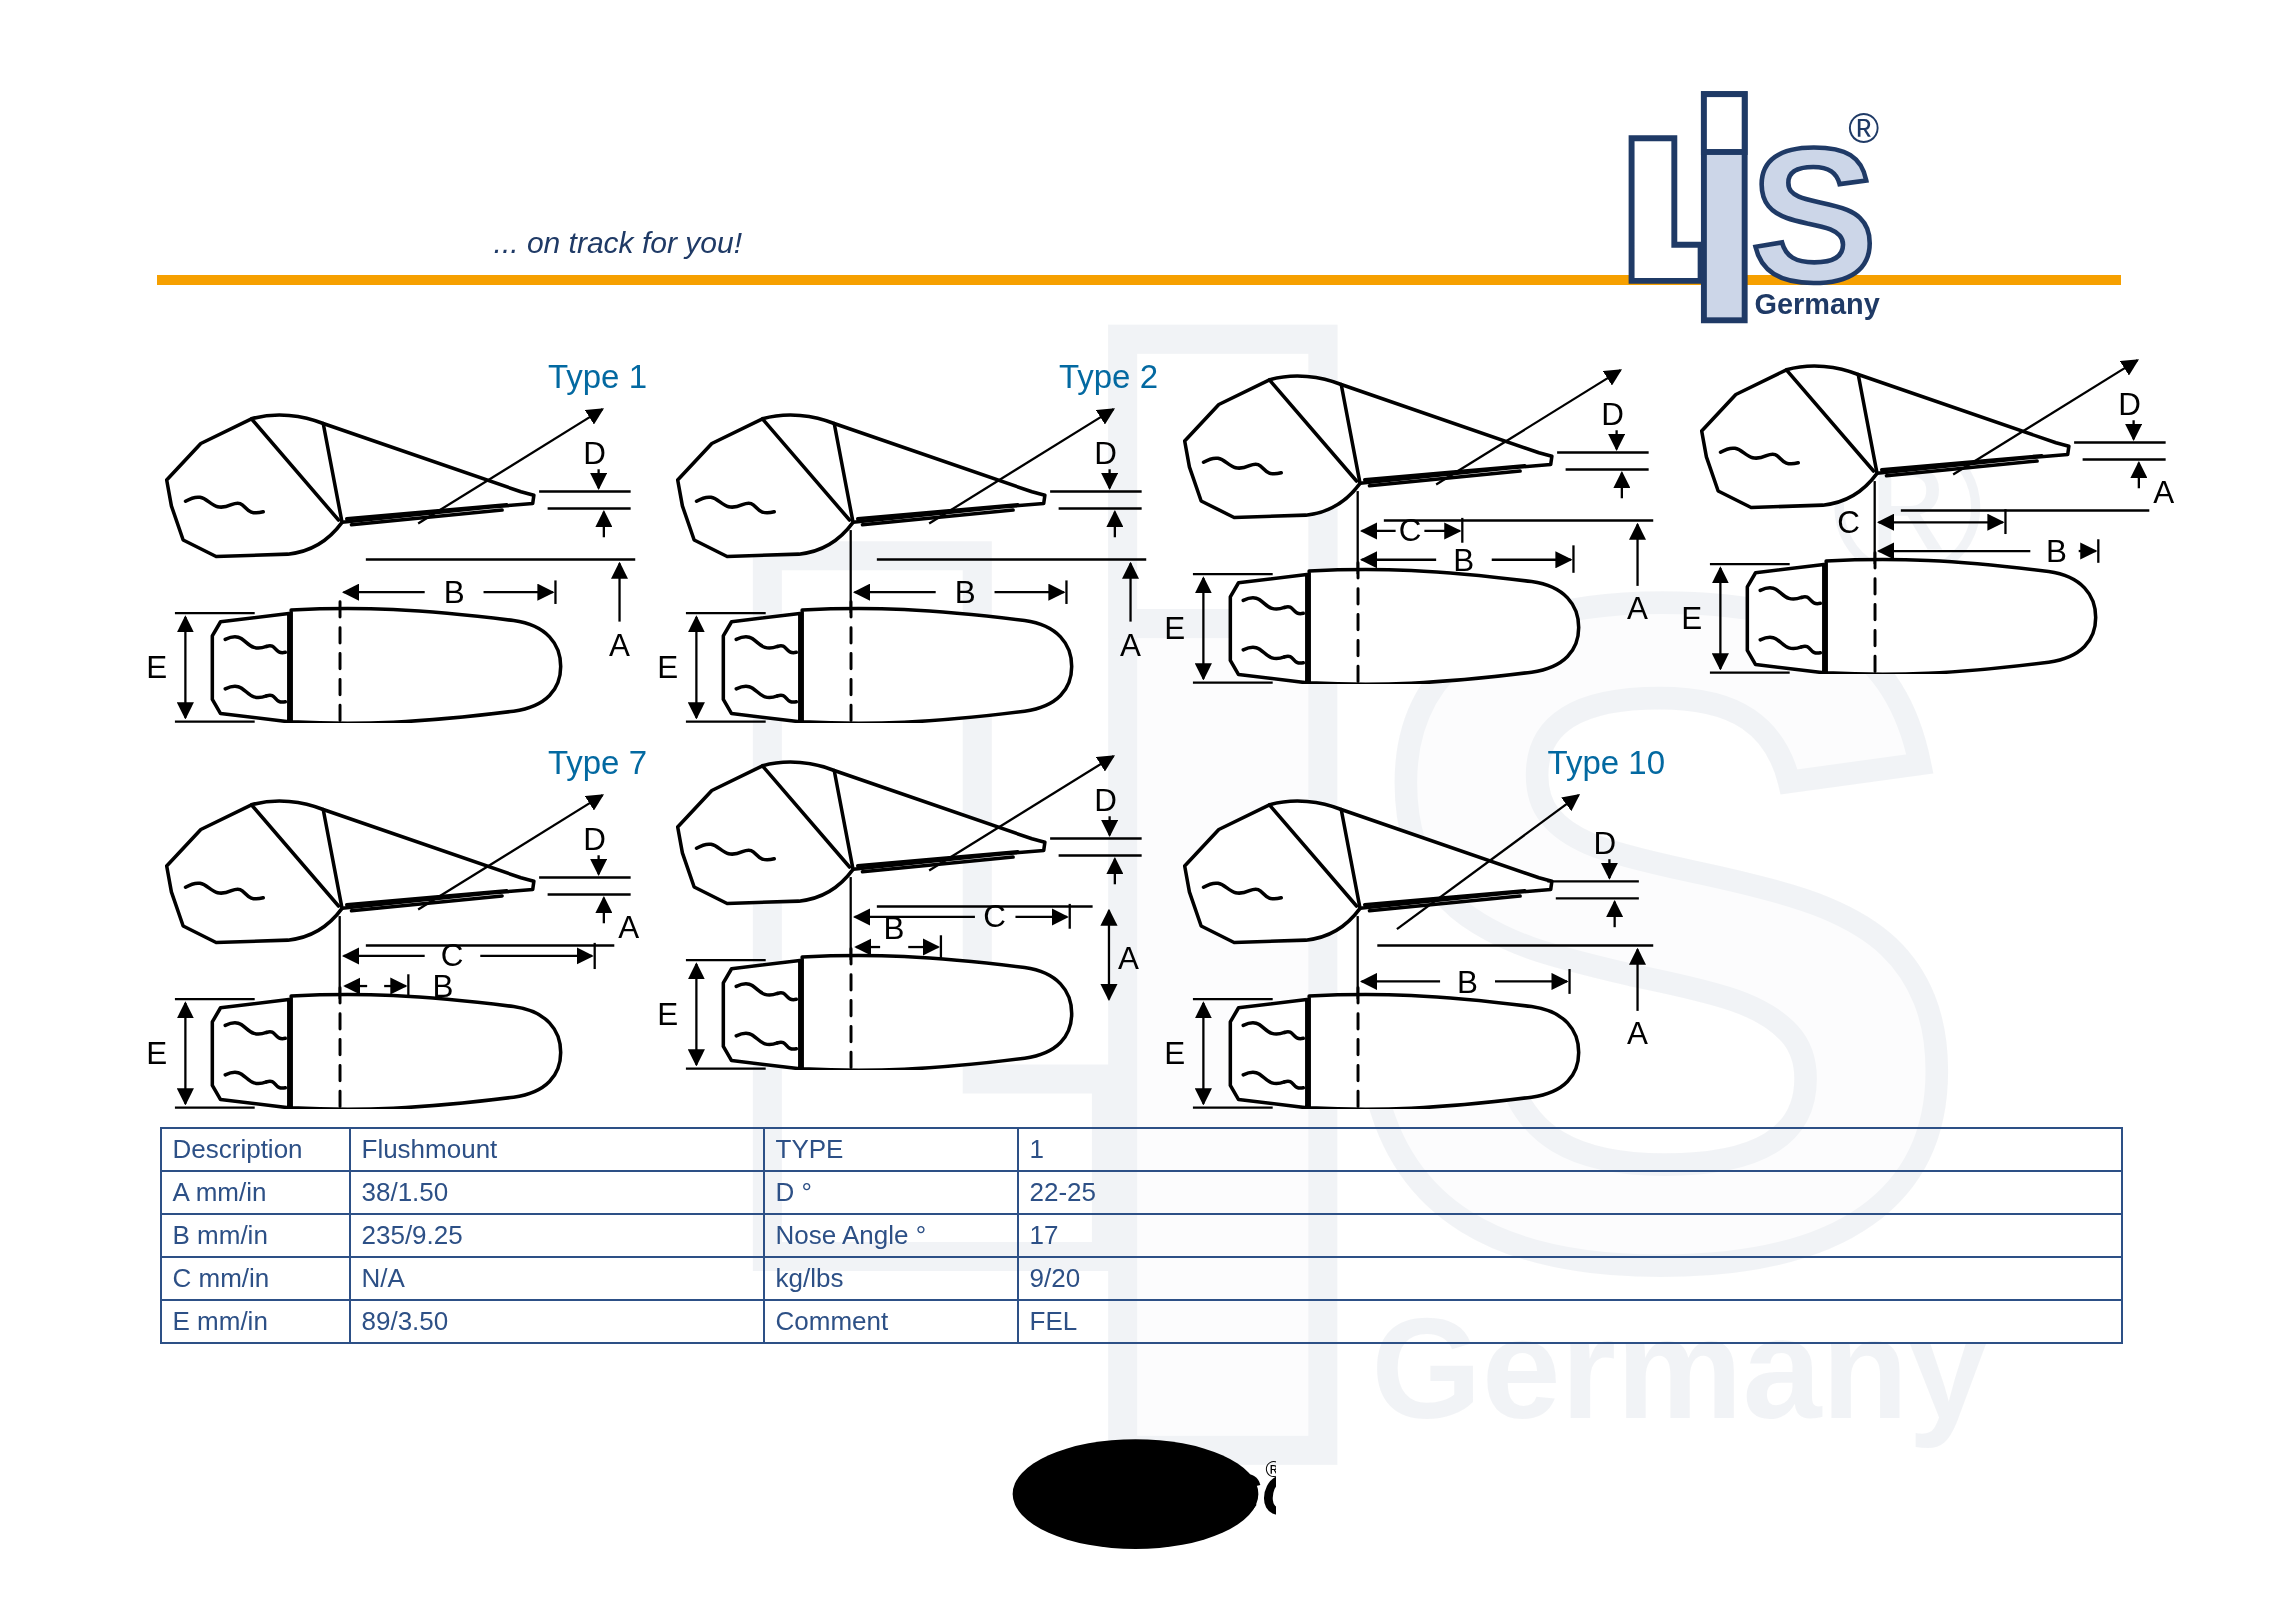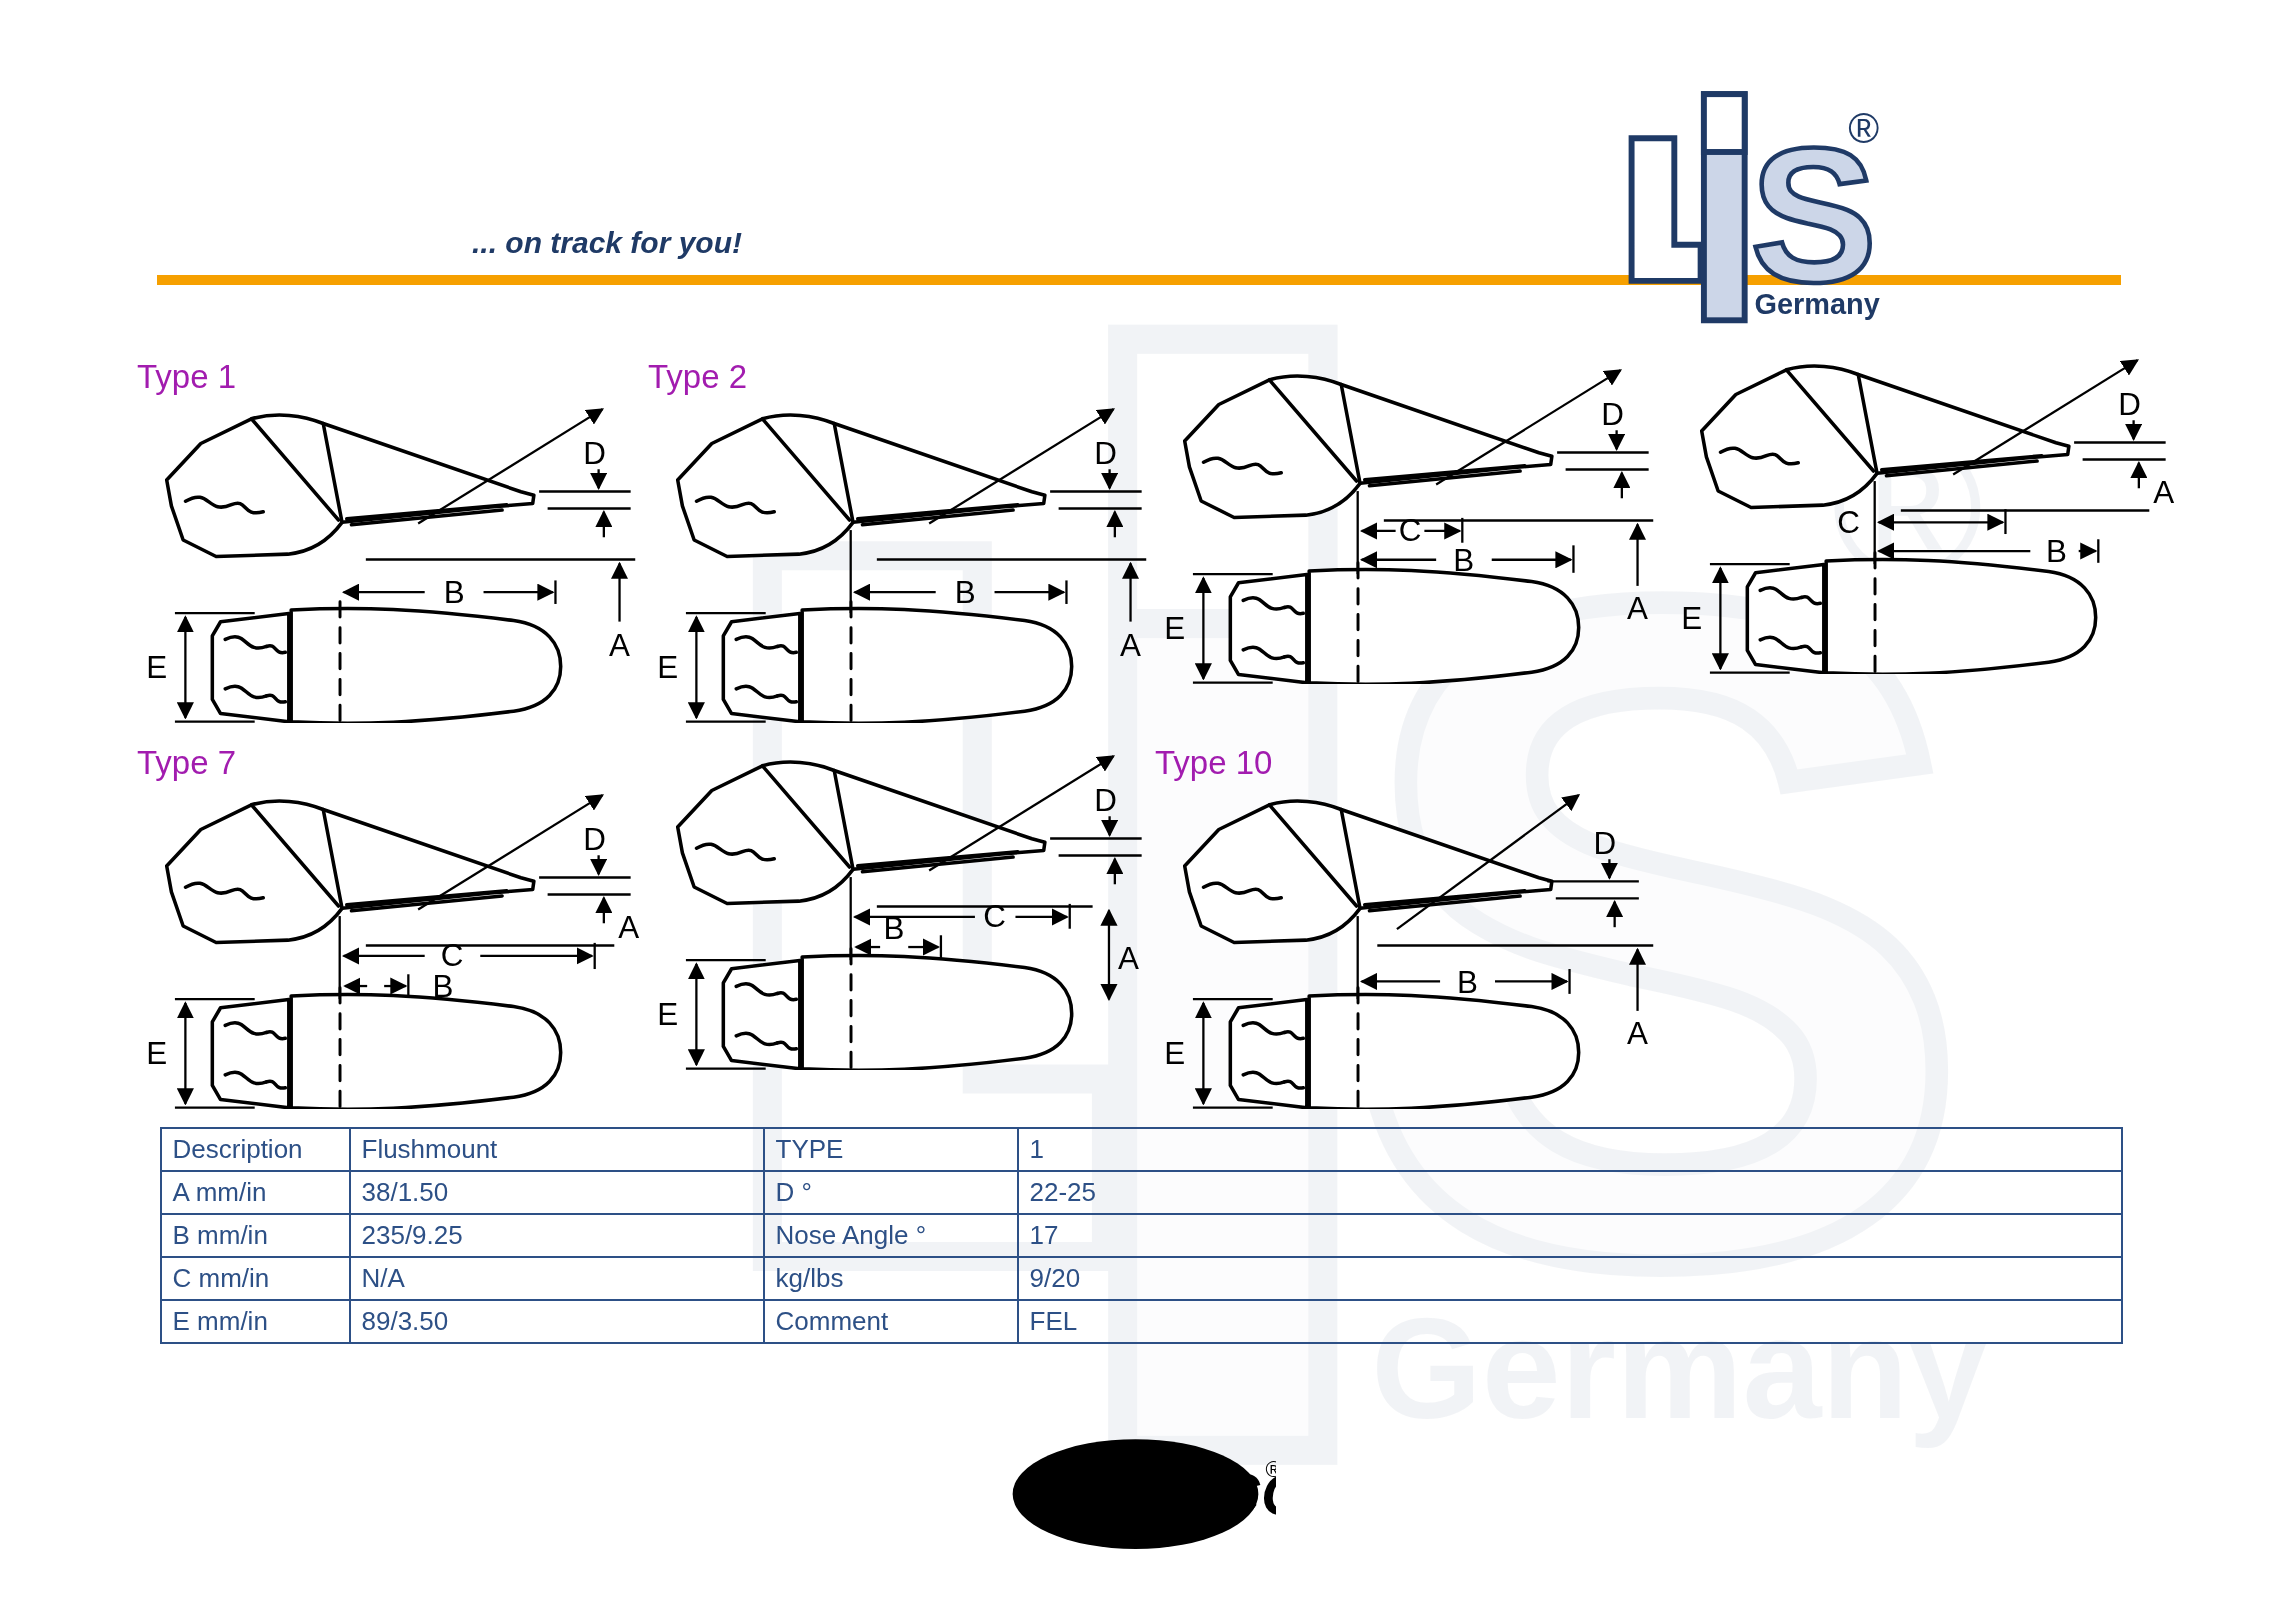--- a/index.html
+++ b/index.html
@@ -1,27 +1,27 @@
 <!DOCTYPE html>
 <html style="font-size:10.5px"><head>
 <meta charset="utf-8">
 <style>
   html,body{margin:0;padding:0;background:#9a9a9a;}
   .page{position:relative;width:2295px;height:1623px;background:#ffffff;overflow:hidden;
         font-family:"Liberation Sans",sans-serif;}
   
   .tagline{position:absolute;left:196px;top:226px;width:546px;text-align:right;
-           font-size:30px;font-style:italic;font-weight:700;color:#1f3a66;z-index:2;}
+           font-size:30px;font-style:italic;font-weight:400;color:#1f3a66;z-index:2;}
   .rule{position:absolute;left:157px;top:275px;width:1964px;height:9.8px;background:#f6a000;z-index:1;}
   .lis-logo{position:absolute;left:1602px;top:82px;width:309px;height:257px;z-index:3;}
   .watermark{position:absolute;left:622px;top:281px;width:1518px;height:1260px;opacity:0.055;z-index:0;}
   
   section.diagram{position:absolute;width:510px;height:366px;z-index:1;}
-  .diagram h2{margin:0;height:39px;line-height:39px;text-align:left;
-              font-size:33px;font-weight:400;color:#a21caf;}
+  .diagram h2{margin:0;height:39px;line-height:39px;text-align:right;
+              font-size:33px;font-weight:400;color:#0369a1;}
   #d1{left:137px;top:357px}  #d2{left:648px;top:357px}  #d4{left:1155px;top:357px}
   #d5{left:1672px;top:347px} #d7{left:137px;top:743px} #d8{left:648px;top:743px}
   #d10{left:1155px;top:743px}
   svg .ln{stroke:#000;stroke-width:6;fill:none;stroke-linejoin:round;stroke-linecap:round;}
   svg .tf{fill:#fff;}
   svg .dash{stroke-dasharray:26 18;stroke-width:5;}
   svg .dl{stroke:#000;stroke-width:3.5;fill:none;}
   svg .lbl{font-family:"Liberation Sans",sans-serif;font-size:48px;fill:#000;}
   
   table.spec{position:absolute;left:160px;top:1127px;width:1960px;z-index:1;

